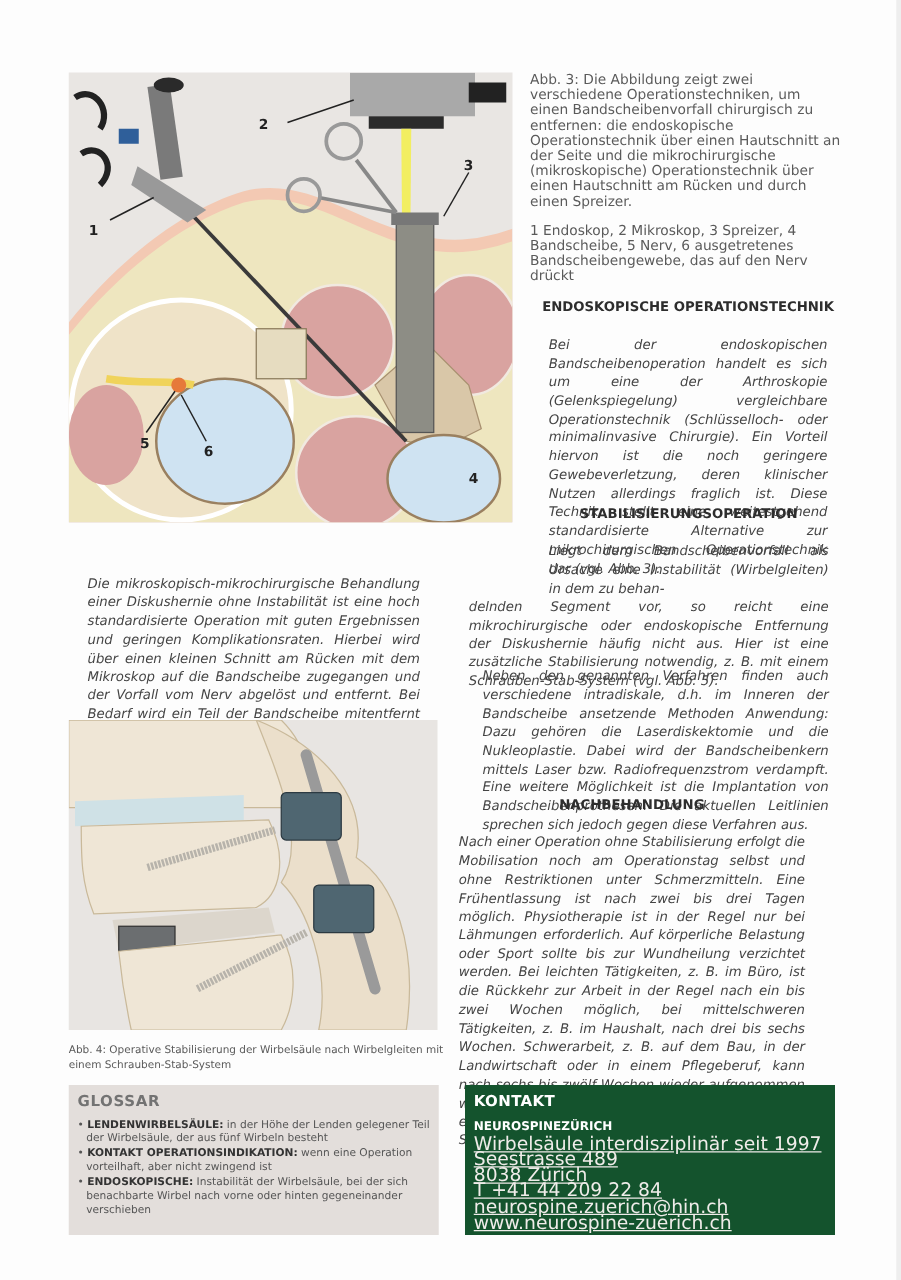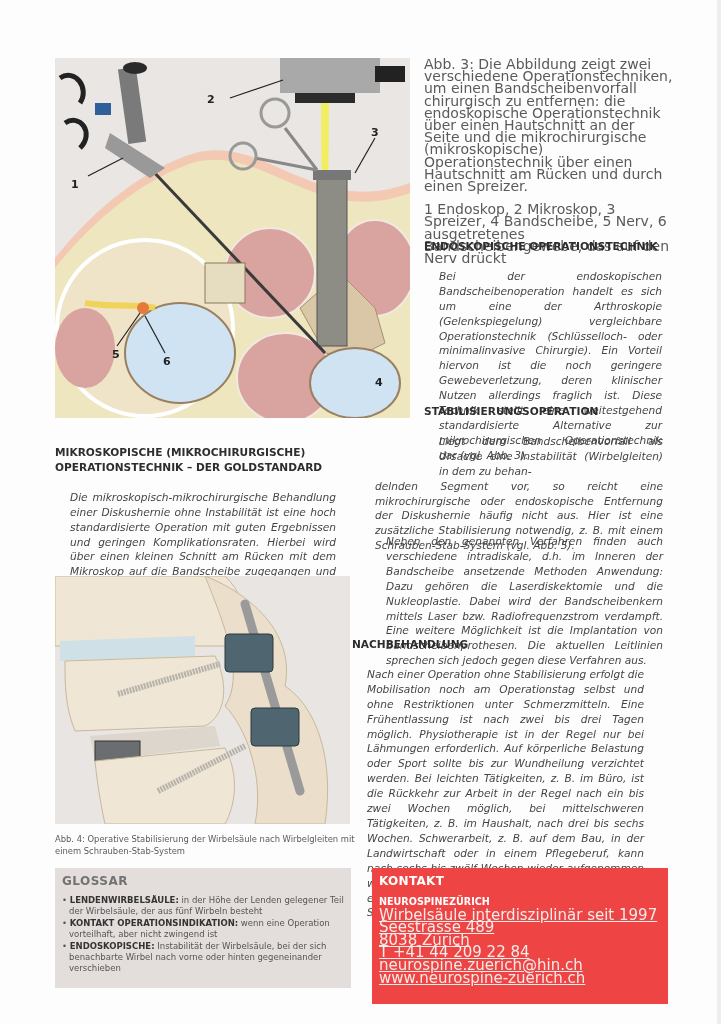--- a/index.html
+++ b/index.html
@@ -2,39 +2,39 @@
 <html><head>
 <meta charset="utf-8">
 <style>
   html, body { margin:0; padding:0; }
   body { width:721px; height:1024px; background:#fdfdfd; position:relative; overflow:hidden;
          font-family:"DejaVu Sans", sans-serif; color:#3d3d3d; }
   .page-edge { position:absolute; right:0; top:0; width:4px; height:1024px; background:#eeeeee; }
   .fig3 { position:absolute; left:55px; top:58px; width:355px; height:360px; background:#e9e6e3; overflow:hidden; }
   .fig3 svg, .fig4 svg { display:block; }
   .fig4 { position:absolute; left:55px; top:576px; width:295px; height:248px; background:#e8e5e2; overflow:hidden; }
-  .cap3 { position:absolute; left:424px; top:58px; width:250px; font-size:14px; line-height:12.2px; color:#5a5a5a; }
+  .cap3 { position:absolute; left:424px; top:58px; width:250px; font-size:11px; line-height:12.2px; color:#5a5a5a; }
   .cap3 p { margin:0 0 11px 0; }
   .cap4 { position:absolute; left:55px; top:833px; width:300px; font-size:8.4px; line-height:12.4px; color:#5a5a5a; }
   .sect { position:absolute; font-size:10.6px; line-height:14.9px; color:#444; text-align:justify; }
-  .sect h2 { margin:0; font-size:10.6px; line-height:14.9px; font-weight:bold; color:#2d2d2d; text-align:left; }
+  .sect h2 { margin:0; font-size:10.6px; line-height:14.9px; font-weight:bold; color:#2d2d2d; text-align:center; }
   .sect p { margin:15px;font-style:italic; }
   .s-endo { left:424px; top:239px; width:253px; }
   .s-stab { left:360px; top:404px; width:318px; }
   .s-stab h2, .s-stab .indent { padding-left:64px; }
   .s-stab .indent { display:block; }
   .s-more { left:371px; top:519px; width:307px; }
   .s-nach { left:352px; top:637px; width:307px; }
   .s-mikro { left:55px; top:445px; width:296px; }
   .glossar { position:absolute; left:55px; top:868px; width:296px; height:120px; background:#e3dedb; box-sizing:border-box; padding:6px 7px; }
   .glossar h3 { margin:0 0 7px 0; font-size:12px; color:#737373; letter-spacing:0.5px; font-weight:bold; }
   .glossar ul { margin:0; padding:0; list-style:none; font-size:8.5px; line-height:11.4px; color:#555; }
   .glossar li { padding-left:7px; text-indent:-7px; }
   .glossar li b { color:#333; }
-  .kontakt { position:absolute; left:372px; top:868px; width:296px; height:136px; background:#ef4444; box-sizing:border-box; padding:6px 7px; color:#f4f2f0; }
+  .kontakt { position:absolute; left:372px; top:868px; width:296px; height:120px; background:#14532d; box-sizing:border-box; padding:6px 7px; color:#f4f2f0; }
   .kontakt h3 { margin:0 0 8px 0; font-size:12px; font-weight:bold; color:#fff; letter-spacing:0.3px; }
   .kontakt .org { font-size:9.6px; font-weight:bold; color:#fff; line-height:12.6px; }
   .kontakt .line { font-size:15px; line-height:12.6px; color:#efece9;text-decoration:underline; }
   .lbl { font-family:"DejaVu Sans", sans-serif; font-weight:bold; font-size:11px; fill:#222; }
 </style>
 </head>
 <body>
 
 <div class="page-edge"></div>
 
@@ -111,21 +111,20 @@
 <div class="sect s-more">
   <p>Neben den genannten Verfahren finden auch verschiedene intradiskale, d.h. im Inneren der Bandscheibe ansetzende Methoden Anwendung: Dazu gehören die Laserdiskektomie und die Nukleoplastie. Dabei wird der Bandscheibenkern mittels Laser bzw. Radiofrequenzstrom verdampft. Eine weitere Möglichkeit ist die Implantation von Bandscheibenprothesen. Die aktuellen Leitlinien sprechen sich jedoch gegen diese Verfahren aus.</p>
 </div>
 
 <div class="sect s-nach">
   <h2>NACHBEHANDLUNG</h2>
   <p>Nach einer Operation ohne Stabilisierung erfolgt die Mobilisation noch am Operationstag selbst und ohne Restriktionen unter Schmerzmitteln. Eine Frühentlassung ist nach zwei bis drei Tagen möglich. Physiotherapie ist in der Regel nur bei Lähmungen erforderlich. Auf körperliche Belastung oder Sport sollte bis zur Wundheilung verzichtet werden. Bei leichten Tätigkeiten, z. B. im Büro, ist die Rückkehr zur Arbeit in der Regel nach ein bis zwei Wochen möglich, bei mittelschweren Tätigkeiten, z. B. im Haushalt, nach drei bis sechs Wochen. Schwerarbeit, z. B. auf dem Bau, in der Landwirtschaft oder in einem Pflegeberuf, kann nach sechs bis zwölf Wochen wieder aufgenommen werden. Nach stabilisierenden Operationen sind eine längere Nachbehandlung und eine körperliche Schonung von bis zu drei Monaten notwendig.</p>
 </div>
 
 <div class="sect s-mikro">
-  <h2>MIKROSKOPISCHE (MIKROCHIRURGISCHE) OPERATIONSTECHNIK – DER GOLDSTANDARD</h2>
   <p>Die mikroskopisch-mikrochirurgische Behandlung einer Diskushernie ohne Instabilität ist eine hoch standardisierte Operation mit guten Ergebnissen und geringen Komplikationsraten. Hierbei wird über einen kleinen Schnitt am Rücken mit dem Mikroskop auf die Bandscheibe zugegangen und der Vorfall vom Nerv abgelöst und entfernt. Bei Bedarf wird ein Teil der Bandscheibe mitentfernt (vgl. Abb. 3).</p>
 </div>
 
 <div class="fig4">
   <svg width="295" height="248" viewBox="0 0 295 248">
     <path d="M0,0 L170,0 C200,30 190,60 170,70 L0,70 Z" fill="#efe6d6" stroke="#c9b99a"></path>
     <path d="M5,65 L140,60 L140,80 L5,85 Z" fill="#cfe1e6"></path>
     <path d="M10,85 L160,80 C175,110 170,140 150,150 L20,155 C10,130 10,110 10,85 Z" fill="#efe6d6" stroke="#c9b99a"></path>
     <path d="M35,160 L160,150 L165,170 L40,185 Z" fill="#dcd6cc"></path>
     <rect x="40" y="165" width="45" height="20" fill="#6b6e70" stroke="#333"></rect>

